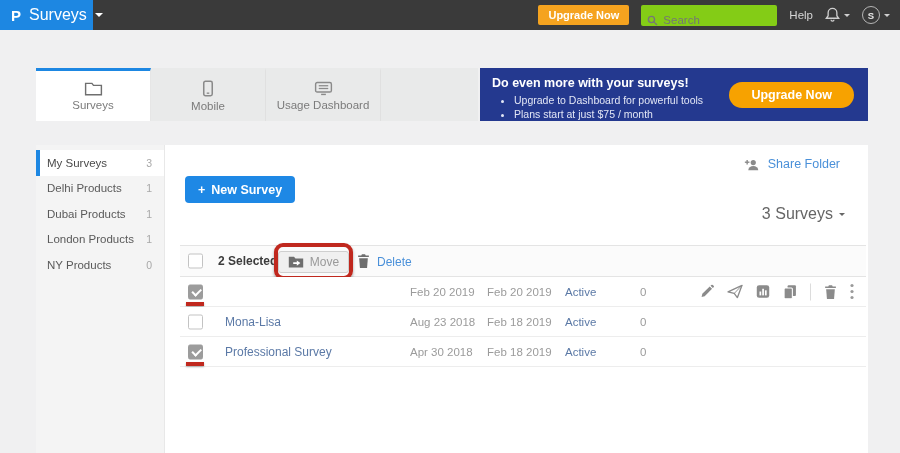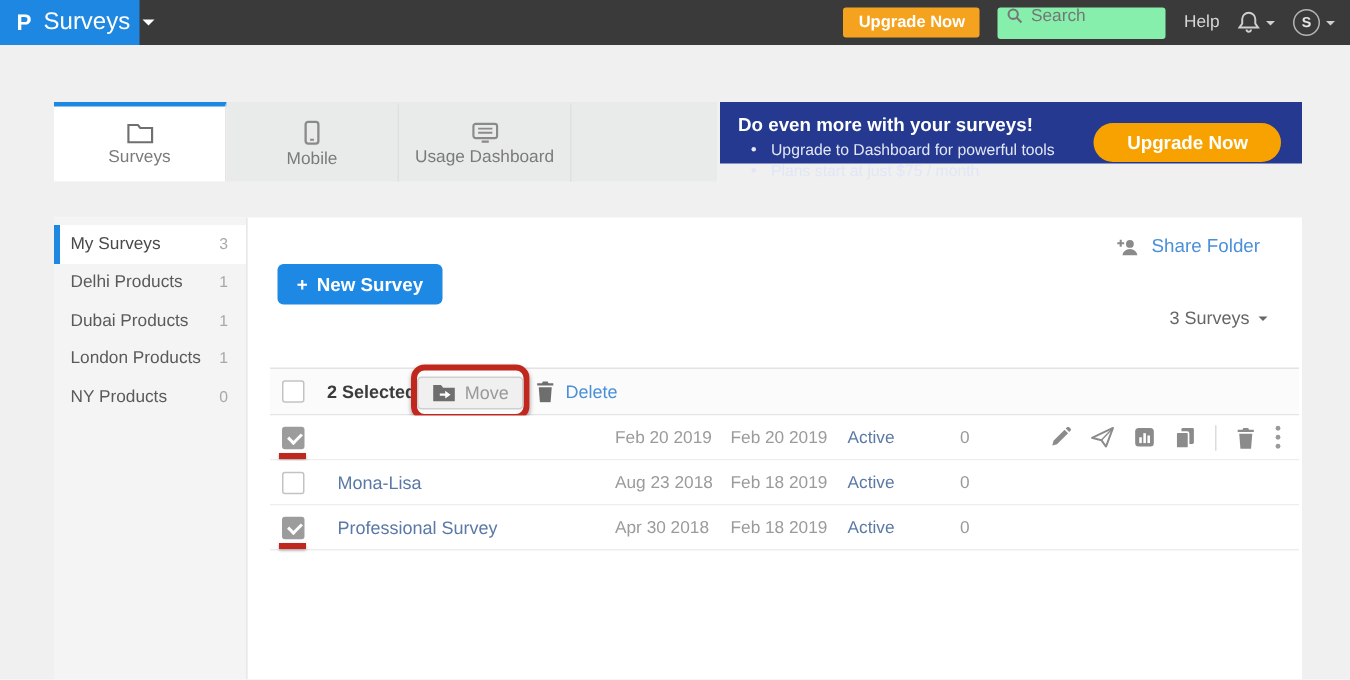--- a/index.html
+++ b/index.html
@@ -7,50 +7,50 @@
   .screen { position:relative; width:900px; height:453px; background:#f0f0f1; overflow:hidden; }
 
   
   .topbar { position:absolute; left:0; top:0; width:900px; height:30px; background:#3a3a3a; display:flex; align-items:center; }
   .logo-block { width:93px; height:30px; background:#1d87e2; display:flex; align-items:center; gap:8px; padding-left:11px; color:#fff; cursor:pointer; }
   .logo-p { font-weight:bold; font-size:15px; line-height:1; }
   .caret { display:inline-block; width:0; height:0; border-left:4px solid transparent; border-right:4px solid transparent; border-top:4px solid currentColor; }
   .caret.sm { border-left-width:3px; border-right-width:3px; border-top-width:3px; }
   .topbar-right { margin-left:auto; display:flex; align-items:center; gap:12px; padding-right:10px; }
   .upgrade-btn { background:#f5a31f; color:#fff; font-size:11px; font-weight:bold; padding:4px 10px; border-radius:2px; border:none; cursor:pointer; }
-  .search-box { background:#86efac; border-radius:2px; width:112px; height:21px; display:flex; align-items:flex-start; gap:5px; padding:0 6px; }
+  .search-box { background:#84cc16; border-radius:2px; width:136px; height:21px; display:flex; align-items:flex-end; gap:5px; padding:0 6px; }
   .search-box input { border:none; outline:none; width:80px; font-size:11.5px; color:#555; background:transparent; font-family:inherit; }
   .help-link { color:#d6d6d6; font-size:11.5px; cursor:pointer; }
   .icon-wrap { display:flex; align-items:center; gap:4px; color:#cfcfcf; cursor:pointer; }
   .avatar-circle { width:18px; height:18px; border:1px solid #b5b5b5; border-radius:50%; display:flex; align-items:center; justify-content:center; color:#e6e6e6; font-size:9.5px; font-weight:bold; }
 
   
   .tabs-card { position:absolute; left:36px; top:68px; width:442px; height:53px; background:#e9eaea; display:flex; }
   .tab { width:115px; height:53px; border-top:3px solid transparent; border-right:1px solid #e0e0e0; display:flex; flex-direction:column; align-items:center; justify-content:center; gap:3px; color:#7b7b7b; font-size:11.5px; cursor:pointer; }
   .tab.active { background:#fff; border-top-color:#1d87e2; border-right-color:#e6e6e6; }
   .tab svg { display:block; }
 
   
-  .banner { position:absolute; left:480px; top:68px; width:388px; height:41px; background:#24398f; padding:8px 12px; color:#fff; }
+  .banner { position:absolute; left:480px; top:68px; width:388px; height:53px; background:#24398f; padding:8px 12px; color:#fff; }
   .banner-title { font-size:12.5px; font-weight:bold; }
   .banner ul { margin:3px 0 0 22px; }
   .banner li { font-size:10.5px; color:#e2e6f5; line-height:14px; }
   .banner-cta { position:absolute; right:14px; top:14px; height:26px; background:#f7a200; border:none; border-radius:13px; color:#fff; font-weight:bold; font-size:12.5px; padding:0 22px; cursor:pointer; font-family:inherit; }
 
   
   .panel { position:absolute; left:36px; top:145px; width:832px; height:308px; background:#fff; }
 
   .sidebar { position:absolute; left:0; top:0; width:129px; height:308px; background:#f4f4f4; border-right:1px solid #e8e8e8; padding-top:5px; }
   .side-item { height:25.5px; display:flex; align-items:center; padding:0 12px 0 11px; font-size:11.5px; color:#5a5a5a; cursor:pointer; }
   .side-item .count { margin-left:auto; color:#a8a8a8; font-size:10.5px; }
   .side-item.active { background:#fff; border-left:4px solid #1d87e2; padding-left:7px; color:#4a4a4a;gap:30px; }
 
   .new-survey-btn { position:absolute; left:149px; top:31px; width:110px; height:27px; background:#1e88e5; border:none; border-radius:4px; color:#fff; font-size:12.5px; font-weight:bold; display:flex; align-items:center; justify-content:center; gap:6px; cursor:pointer; font-family:inherit; }
   .share-folder { position:absolute; right:28px; top:12px; display:flex; align-items:center; gap:7px; color:#4a90d9; font-size:12.5px; cursor:pointer; }
-  .surveys-dropdown { position:absolute; right:23px; top:60px; display:flex; align-items:center; gap:6px; color:#666; font-size:12px; cursor:pointer; }
+  .surveys-dropdown { position:absolute; right:23px; top:60px; display:flex; align-items:center; gap:6px; color:#666; font-size:16px; cursor:pointer; }
 
   
   .table { position:absolute; left:144px; top:80px; width:686px; }
   .thead { position:relative; height:32px; background:#fbfbfb; border-top:1px solid #e4e4e4; border-bottom:1px solid #e4e4e4;margin-top:20px; }
   .trow { position:relative; height:30px; border-bottom:1px solid #ededed; background:#fff; }
   .cell { position:absolute; top:50%; transform:translateY(-50%); white-space:nowrap; }
   .col-check { left:8px; }
   .col-selected { left:38px; font-size:12px; font-weight:bold; color:#3c3c3c; }
   .col-delete { left:177px; display:flex; align-items:center; gap:7px; color:#4a90d9; font-size:12px; cursor:pointer; }
   .col-title { left:45px; font-size:12px; color:#5b79a6; cursor:pointer; }

